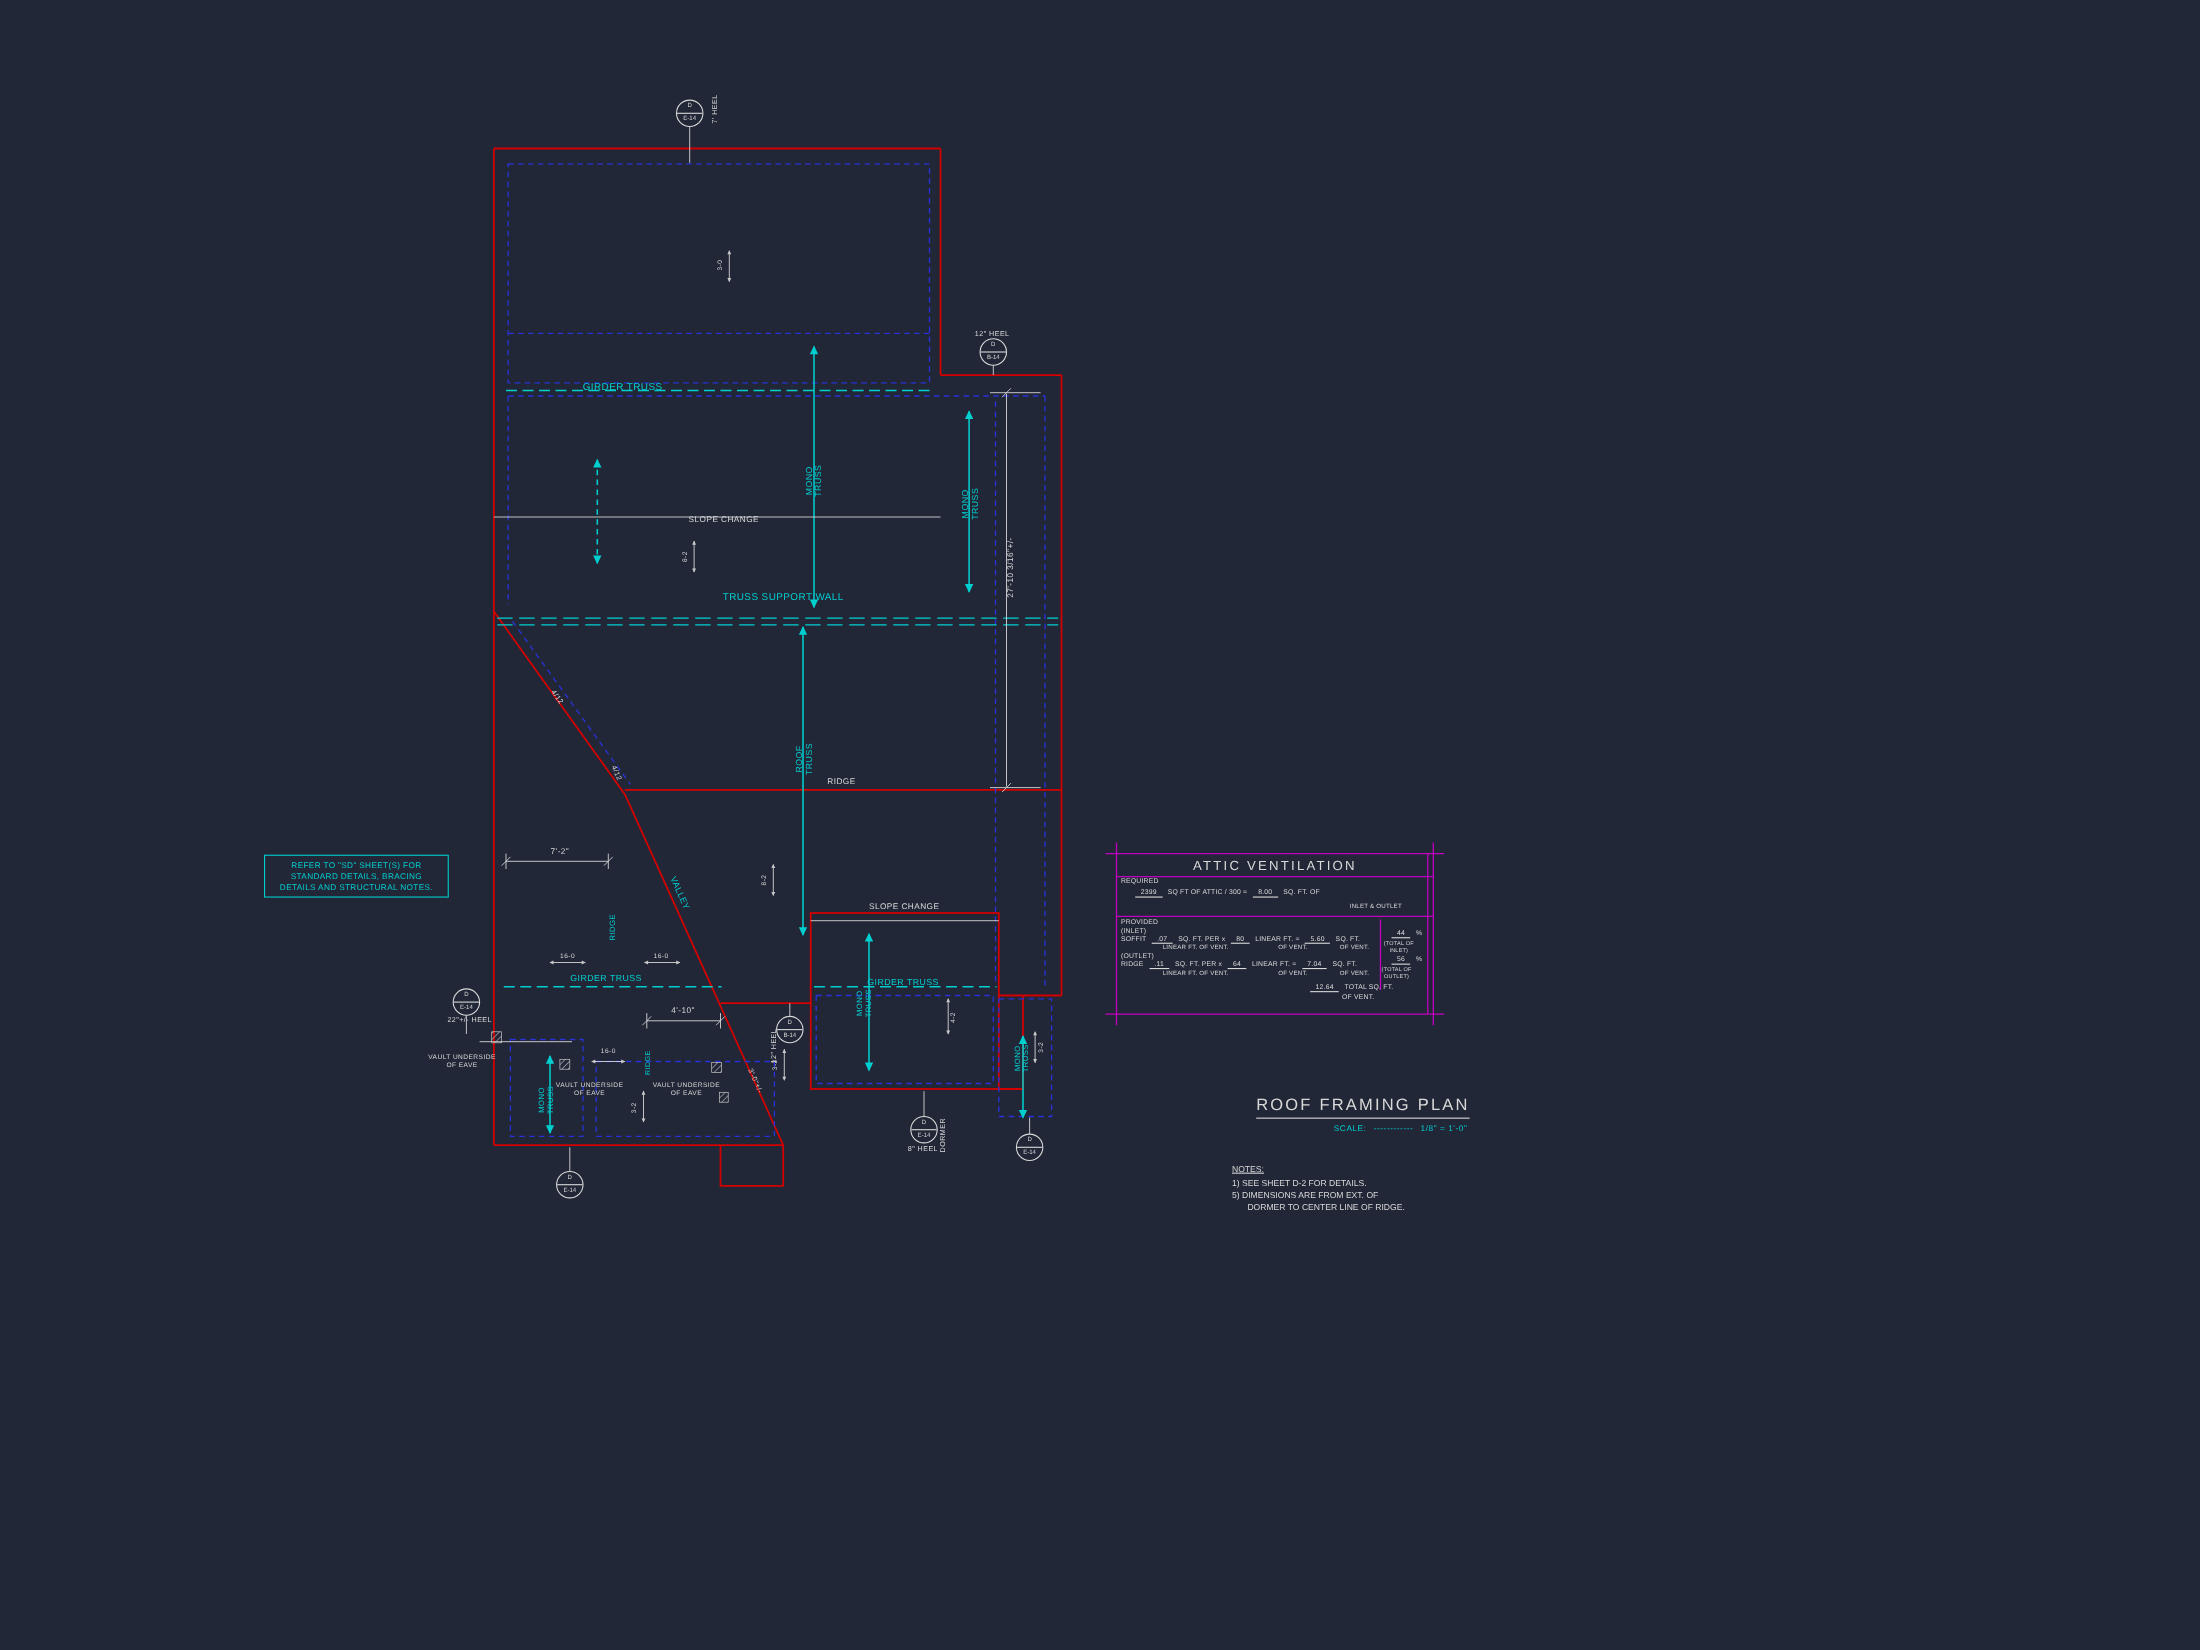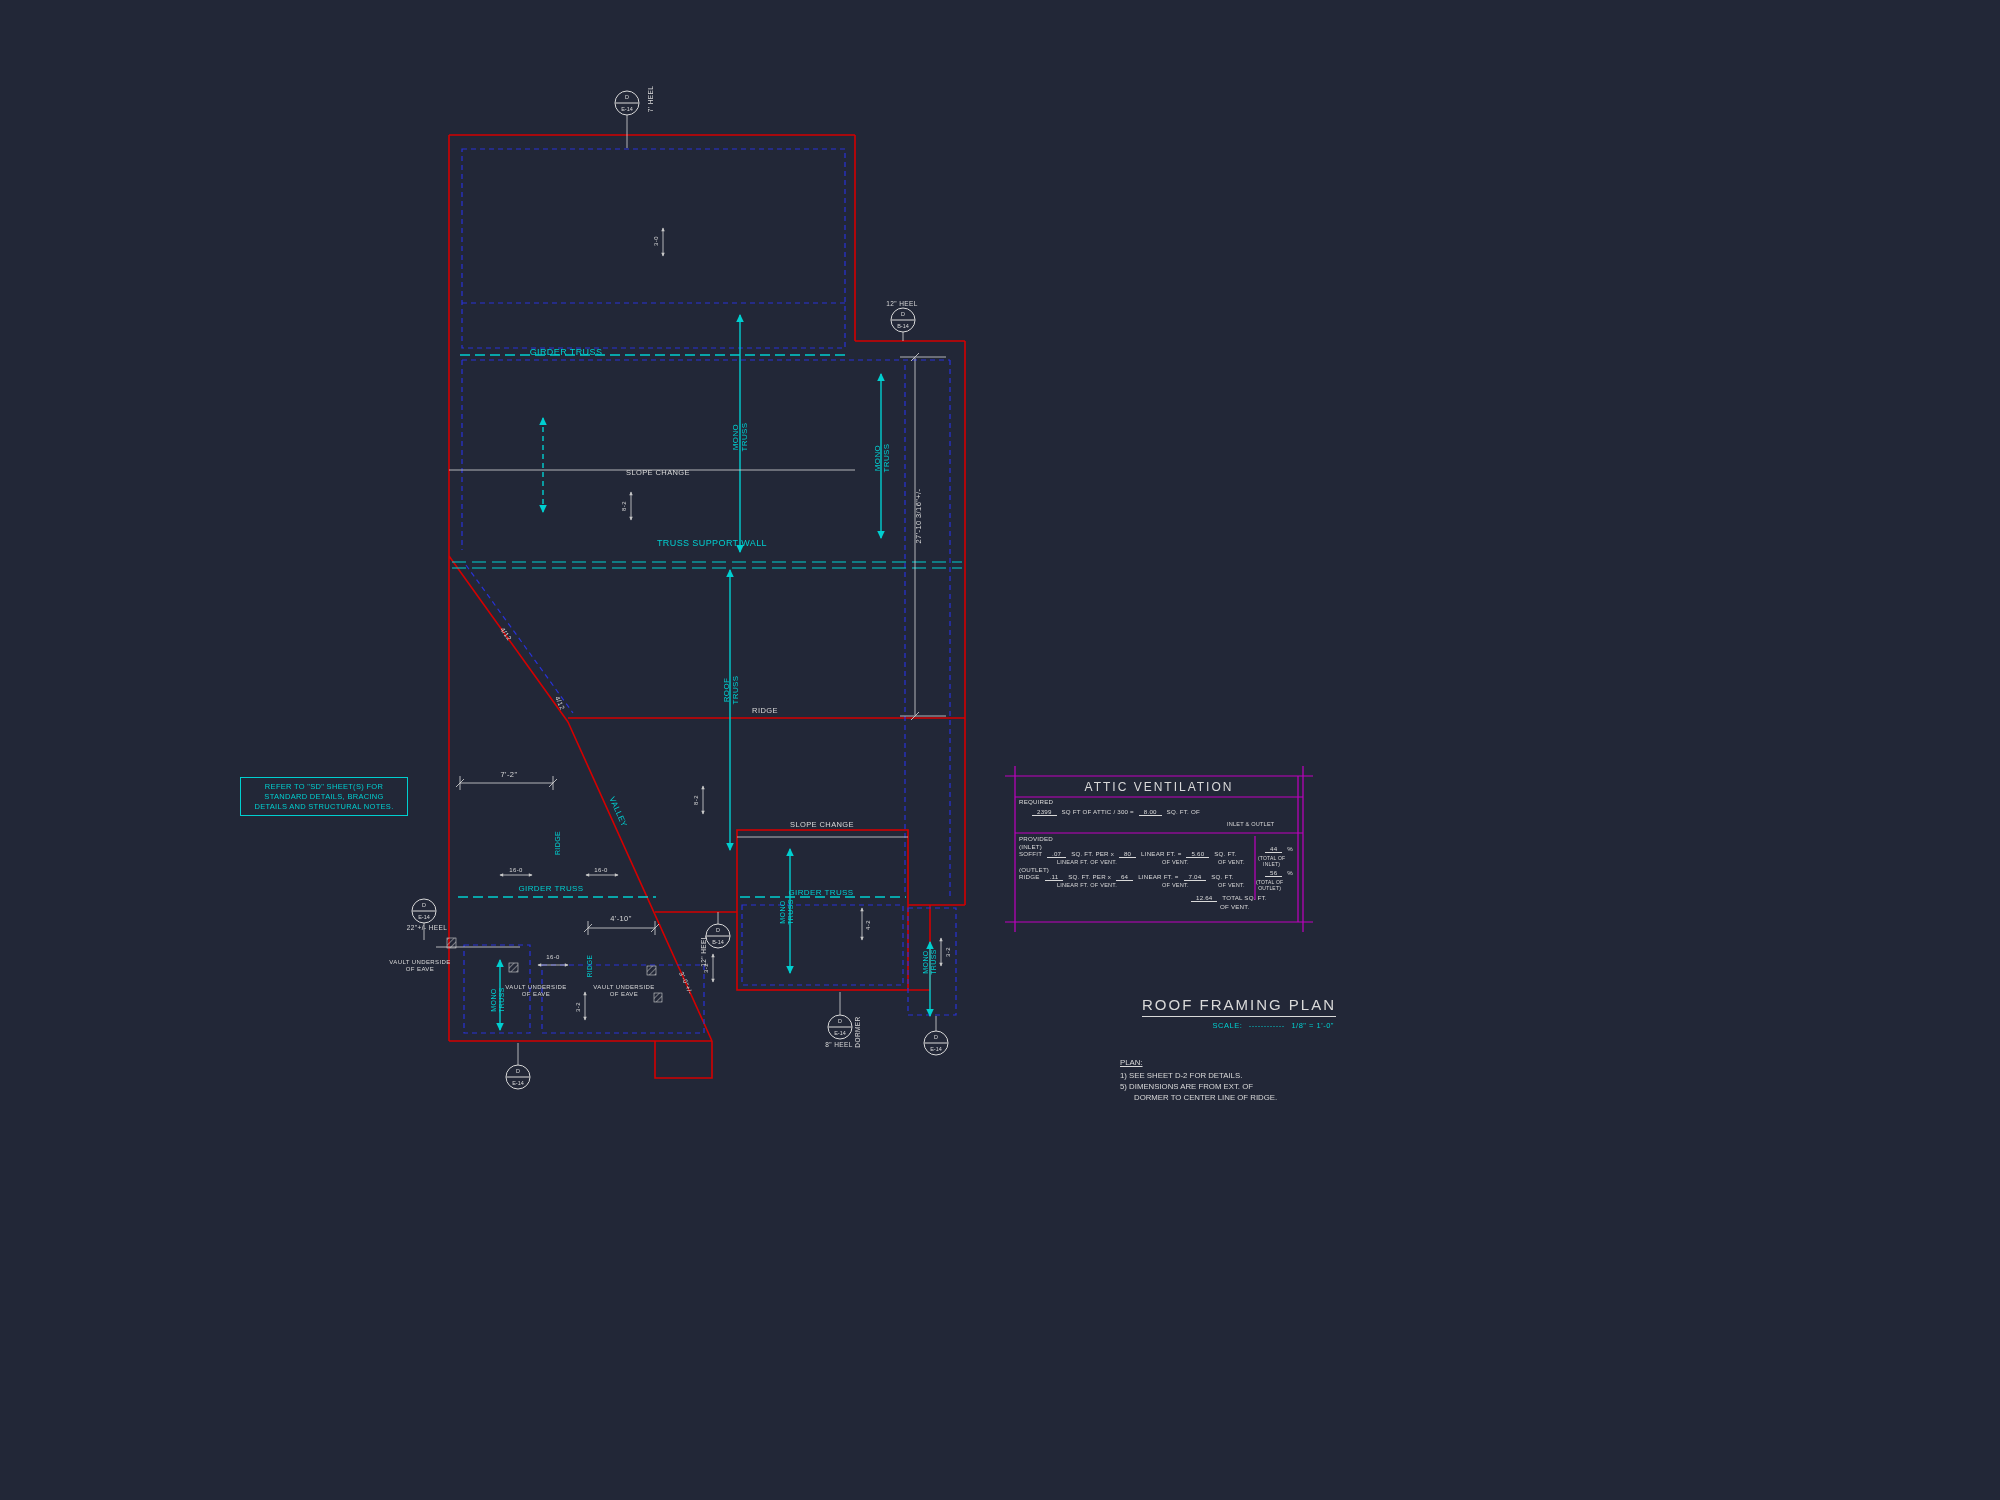--- a/index.html
+++ b/index.html
@@ -276,19 +276,19 @@
   <div class="title-block">
     <div class="tb-title">ROOF FRAMING PLAN</div>
     <div class="tb-scale">
       <span>SCALE:</span>
       <span>------------</span>
       <span>1/8" = 1'-0"</span>
     </div>
   </div>
 
   <div class="notes-block">
-    <div class="nb-head">PLAN:</div>
+    <div class="nb-head">NOTES:</div>
     <div class="nb-item">1)  SEE SHEET D-2 FOR DETAILS.</div>
     <div class="nb-item">5)  DIMENSIONS ARE FROM EXT. OF</div>
     <div class="nb-item nb-indent">DORMER TO CENTER LINE OF RIDGE.</div>
   </div>
 
 </div>
 
 </body></html>

